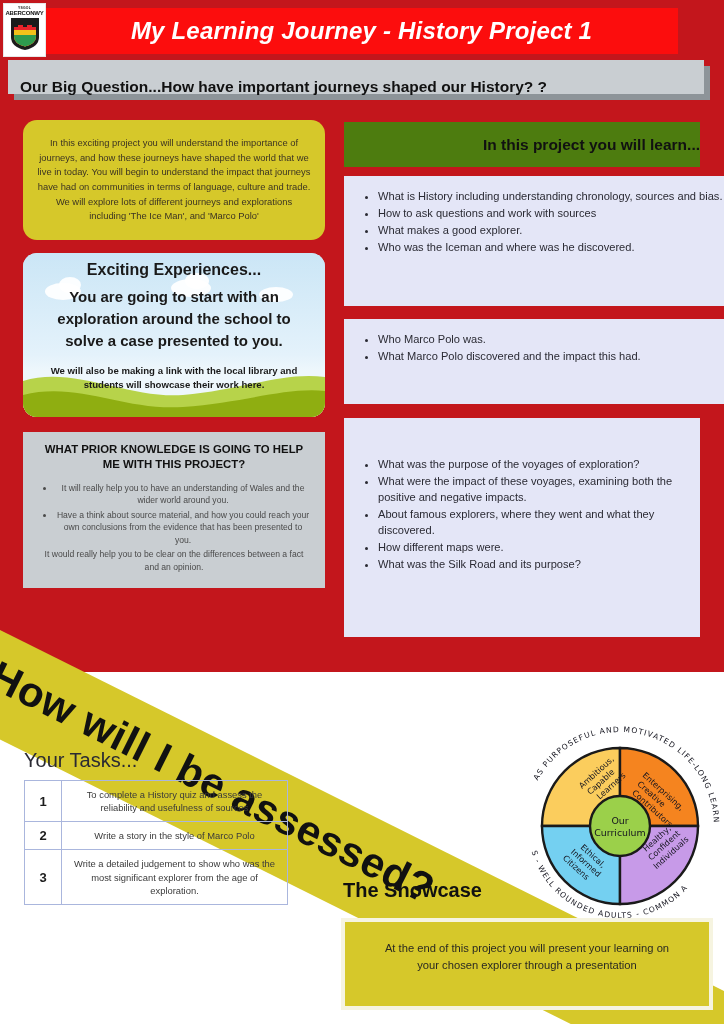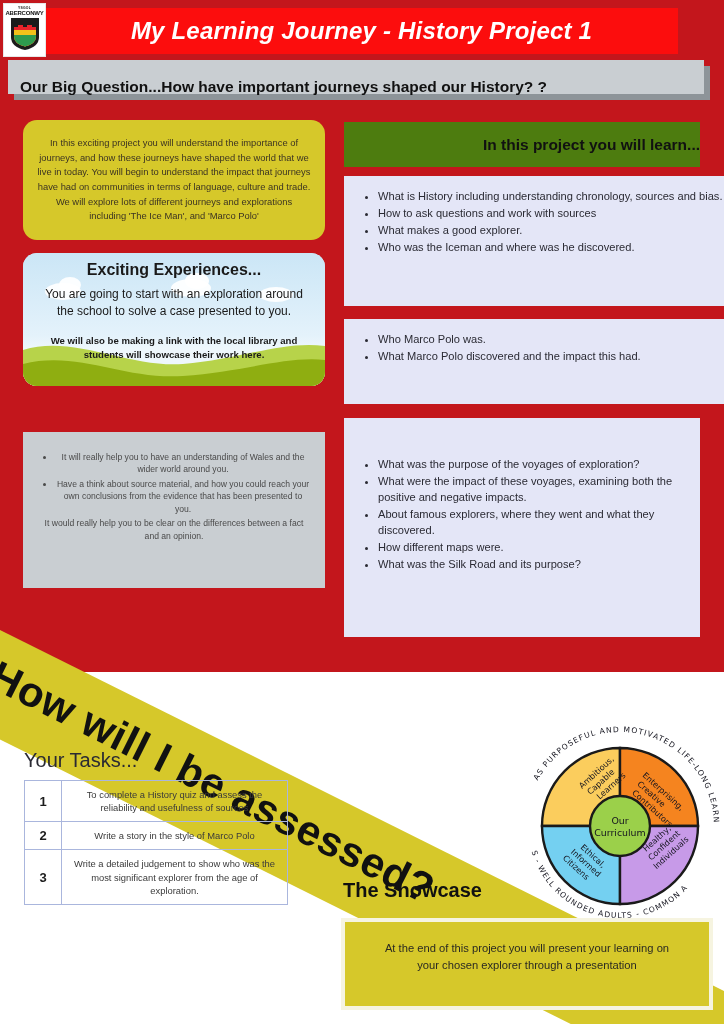--- a/index.html
+++ b/index.html
@@ -51,30 +51,30 @@
     position:absolute;left:23px;top:120px;width:302px;height:120px;
     background:#d6c82a;border-radius:14px;
     display:flex;align-items:center;justify-content:center;
     padding:6px 14px;box-sizing:border-box;
   }
   #intro-text{
     color:#3c3422;font-size:9.4px;line-height:1.55;text-align:center;
   }
 
   #experiences-box{
-    position:absolute;left:23px;top:253px;width:302px;height:133px;
+    position:absolute;left:23px;top:253px;width:302px;height:164px;
     border-radius:14px;overflow:hidden;background:#cfe7f5;
   }
   #exp-sky{position:absolute;left:0;top:0;width:100%;height:100%;
     background:linear-gradient(#cbe6f6 0%, #e4f2fb 62%, #eef7fc 72%);}
   .cloud{position:absolute;background:#ffffff;border-radius:50%;opacity:.92;}
   #exp-hills{position:absolute;left:0;bottom:0;width:100%;height:62px;}
   #exp-content{position:relative;padding:8px 16px 0;box-sizing:border-box;text-align:center;}
   #exp-title{font-size:16px;font-weight:bold;color:#1a1a1a;margin-bottom:7px;}
-  #exp-p1{font-size:12px;font-weight:normal;color:#1a1a1a;line-height:1.45;}
+  #exp-p1{font-size:15px;font-weight:bold;color:#1a1a1a;line-height:1.45;}
   #exp-p2{font-size:9.6px;font-weight:bold;color:#1a1a1a;line-height:1.45;margin-top:13px;}
 
   #prior-box{
     position:absolute;left:23px;top:432px;width:302px;height:156px;
     background:#c9ced2;padding:10px 14px;box-sizing:border-box;
   }
   #prior-title{
     font-size:11.4px;font-weight:bold;color:#111;text-align:center;line-height:1.35;
   }
   #prior-list{margin:9px 0 0 0;padding:0 0 0 18px;}
@@ -185,20 +185,21 @@
     <path d="M0 40 C 55 26, 100 56, 160 52 C 220 48, 262 32, 302 36 L302 62 L0 62 Z" fill="#8fae11"></path>
   </svg>
   <div id="exp-content">
     <div id="exp-title">Exciting Experiences...</div>
     <div id="exp-p1">You are going to start with an exploration around the school to solve a case presented to you.</div>
     <div id="exp-p2">We will also be making a link with the local library and students will showcase their work here.</div>
   </div>
 </div>
 
 <div id="prior-box">
+  <div id="prior-title">WHAT PRIOR KNOWLEDGE IS GOING TO HELP ME WITH THIS PROJECT?</div>
   <ul id="prior-list">
     <li>It will really help you to have an understanding of Wales and the wider world around you.</li>
     <li>Have a think about source material, and how you could reach your own conclusions from the evidence that has been presented to you.</li>
   </ul>
   <div id="prior-tail">It would really help you to be clear on the differences between a fact and an opinion.</div>
 </div>
 
 <div id="learn-header">
   <span id="learn-header-text">In this project you will learn...</span>
 </div>

